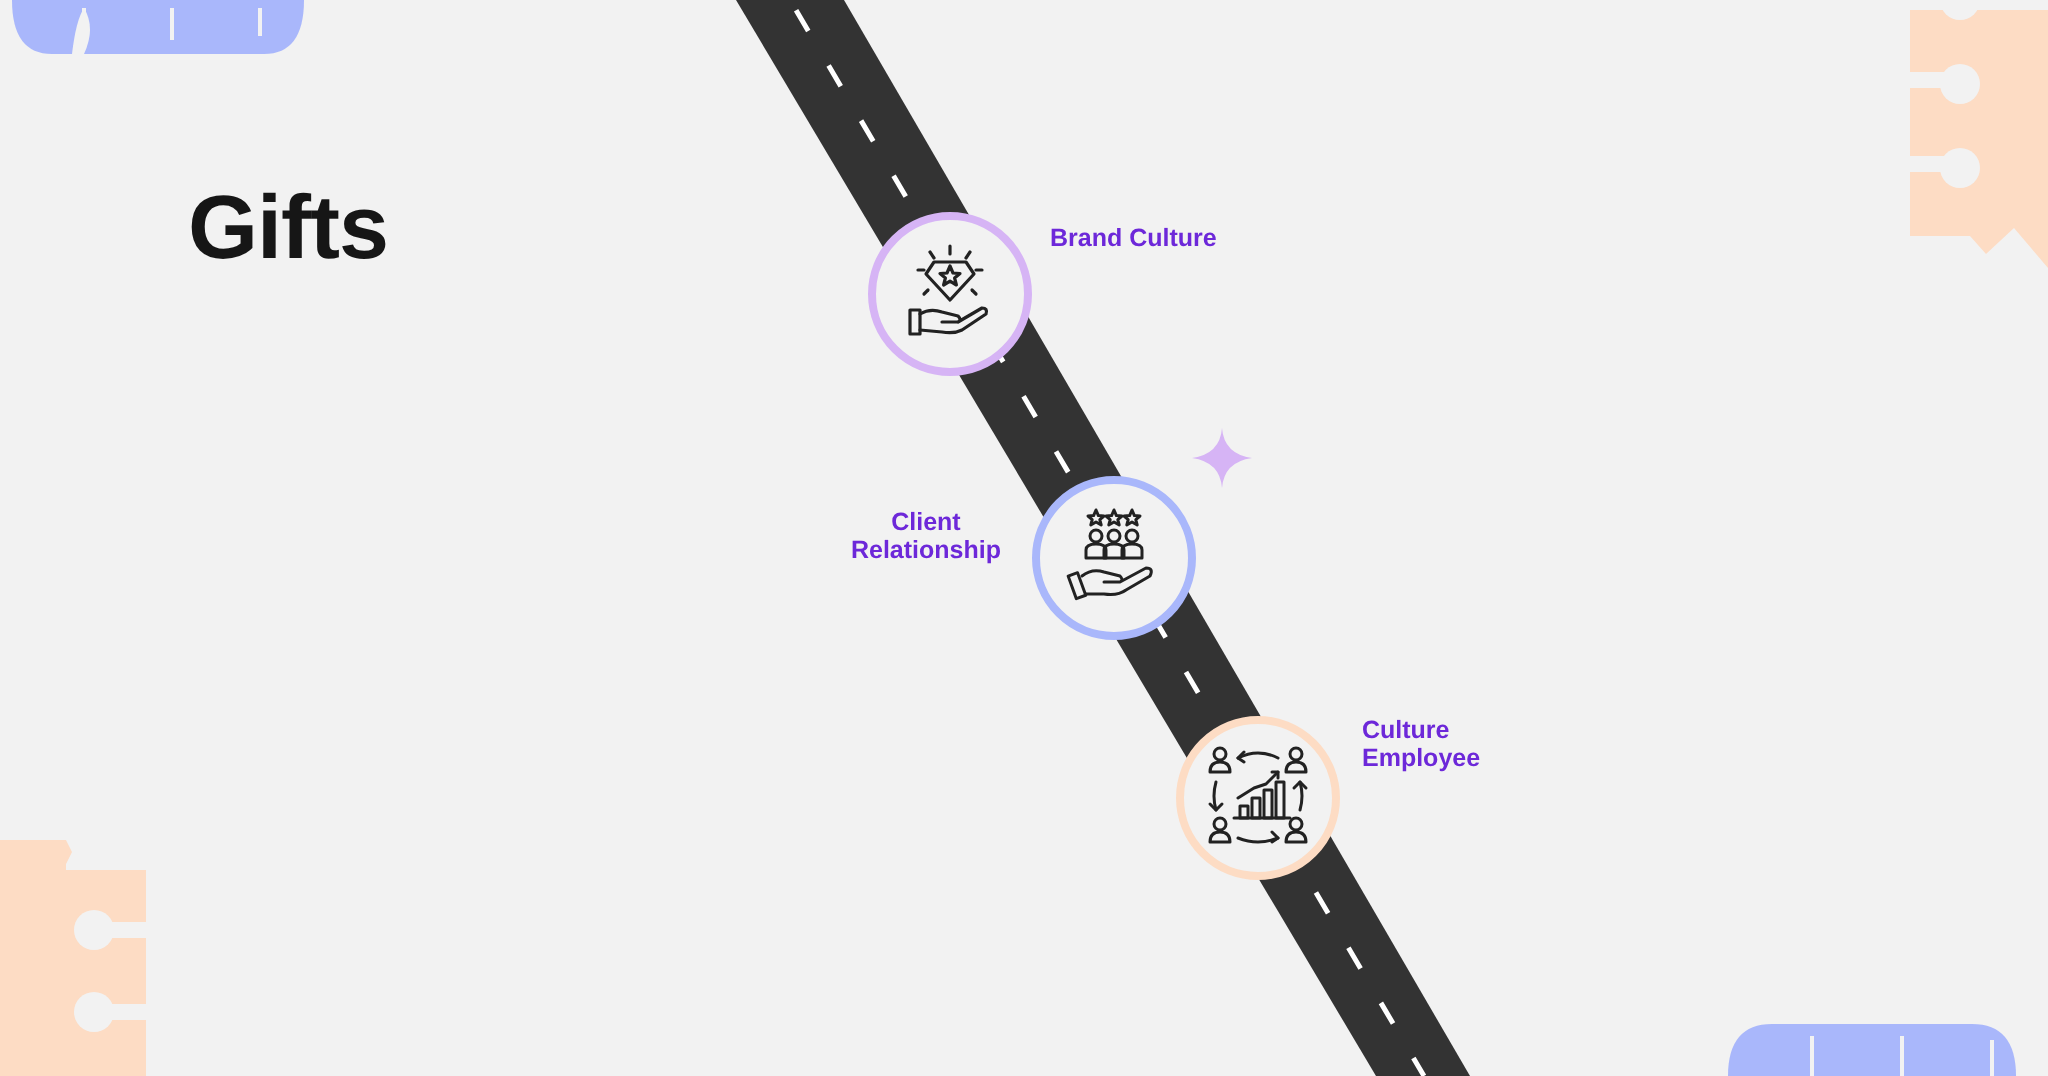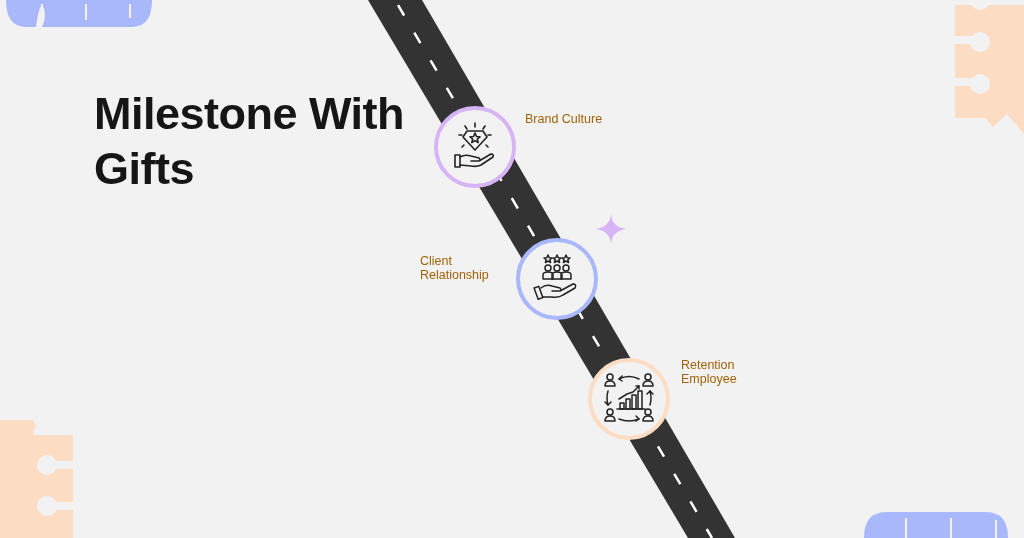--- a/index.html
+++ b/index.html
@@ -1,21 +1,21 @@
 <!DOCTYPE html>
 <html><head>
 <meta charset="utf-8">
 <style>
   html, body { margin:0; padding:0; }
   body { width:1024px; height:538px; background:#f2f2f2; position:relative; overflow:hidden; font-family:"Liberation Sans", sans-serif; }
   .abs { position:absolute; }
   .title { left:94px; top:86px; font-size:45px; font-weight:700; line-height:55px; color:#161616; letter-spacing:-0.5px; margin:0; }
   .title span { display:block; }
   .node { position:absolute; width:74px; height:74px; border-radius:50%; background:#f2f2f2; box-sizing:border-box; border:4px solid; display:flex; align-items:center; justify-content:center; }
-  .label { position:absolute; font-size:12.5px; font-weight:400; color:#a16207; line-height:14px; }
+  .label { position:absolute; font-size:12.5px; font-weight:700; color:#6d28d9; line-height:14px; }
   svg { display:block; }
 </style>
 </head>
 <body>
 
 <div class="abs" style="left:6px;top:0;width:146px;height:27px;">
   <svg width="146" height="27" viewBox="0 0 146 27">
     <path d="M0,0 H146 Q146,27 126,27 H20 Q0,27 0,0 Z" fill="#a9b7fb"></path>
     <path d="M30,27 Q30,6 50,4 Q36,8 38,27 Z" fill="#f2f2f2" opacity="0"></path>
     <path d="M30,27 Q32,10 36,4 Q42,14 36,27 Z" fill="#f2f2f2"></path>
@@ -63,21 +63,20 @@
   </svg>
 </div>
 
 <div class="abs" style="left:596px;top:214px;width:30px;height:30px;">
   <svg width="30" height="30" viewBox="0 0 30 30">
     <path d="M15,0 Q16,13 30,15 Q16,17 15,30 Q14,17 0,15 Q14,13 15,0 Z" fill="#d6b4f5"></path>
   </svg>
 </div>
 
 <h1 class="abs title">
-  <span>Milestone With</span>
   <span>Gifts</span>
 </h1>
 
 <div class="node" style="left:434px;top:106px;width:82px;height:82px;border-color:#d6b4f5;">
   <svg width="52" height="52" viewBox="0 0 52 52" fill="none" stroke="#222" stroke-width="1.6" stroke-linecap="round" stroke-linejoin="round">
     <line x1="26" y1="2" x2="26" y2="6"></line>
     <line x1="16" y1="5" x2="18" y2="8"></line>
     <line x1="36" y1="5" x2="34" y2="8"></line>
     <line x1="10" y1="14" x2="13" y2="14"></line>
     <line x1="39" y1="14" x2="42" y2="14"></line>
@@ -101,21 +100,21 @@
     <circle cx="17" cy="15" r="3"></circle>
     <circle cx="26" cy="15" r="3"></circle>
     <circle cx="35" cy="15" r="3"></circle>
     <path d="M12,26 V22 Q12,19 17,19 Q22,19 22,22 V26 Z"></path>
     <path d="M21,26 V22 Q21,19 26,19 Q31,19 31,22 V26 Z"></path>
     <path d="M30,26 V22 Q30,19 35,19 Q40,19 40,22 V26 Z"></path>
     <rect x="5" y="34" width="5" height="12" transform="rotate(-20 7 40)"></rect>
     <path d="M10,35 Q15,31 21,33 L29,35 Q31,37 29,38 L21,38 M29,38 L42,31 Q46,31 44,35 L32,42 Q28,45 21,44 L12,44"></path>
   </svg>
 </div>
-<div class="label" style="left:420px;top:254px;width:86px;text-align:left;">
+<div class="label" style="left:420px;top:254px;width:86px;text-align:center;">
   <span style="display:block">Client</span>
   <span style="display:block">Relationship</span>
 </div>
 
 <div class="node" style="left:588px;top:358px;width:82px;height:82px;border-color:#fddcc4;">
   <svg width="56" height="56" viewBox="0 0 56 56" fill="none" stroke="#222" stroke-width="1.5" stroke-linecap="round" stroke-linejoin="round">
     <circle cx="9" cy="6" r="3"></circle>
     <path d="M4,15 Q4,10 9,10 Q14,10 14,15 Z"></path>
     <circle cx="47" cy="6" r="3"></circle>
     <path d="M42,15 Q42,10 47,10 Q52,10 52,15 Z"></path>
@@ -134,15 +133,15 @@
     <rect x="19" y="32" width="4" height="6"></rect>
     <rect x="25" y="28" width="4" height="10"></rect>
     <rect x="31" y="24" width="4" height="14"></rect>
     <rect x="37" y="20" width="4" height="18"></rect>
     <line x1="16" y1="38" x2="44" y2="38"></line>
     <path d="M18,28 L26,23 L32,21 L38,15"></path>
     <path d="M35,15 H38 V18"></path>
   </svg>
 </div>
 <div class="label" style="left:681px;top:358px;">
-  <span style="display:block">Retention</span>
+  <span style="display:block">Culture</span>
   <span style="display:block">Employee</span>
 </div>
 
 </body></html>

